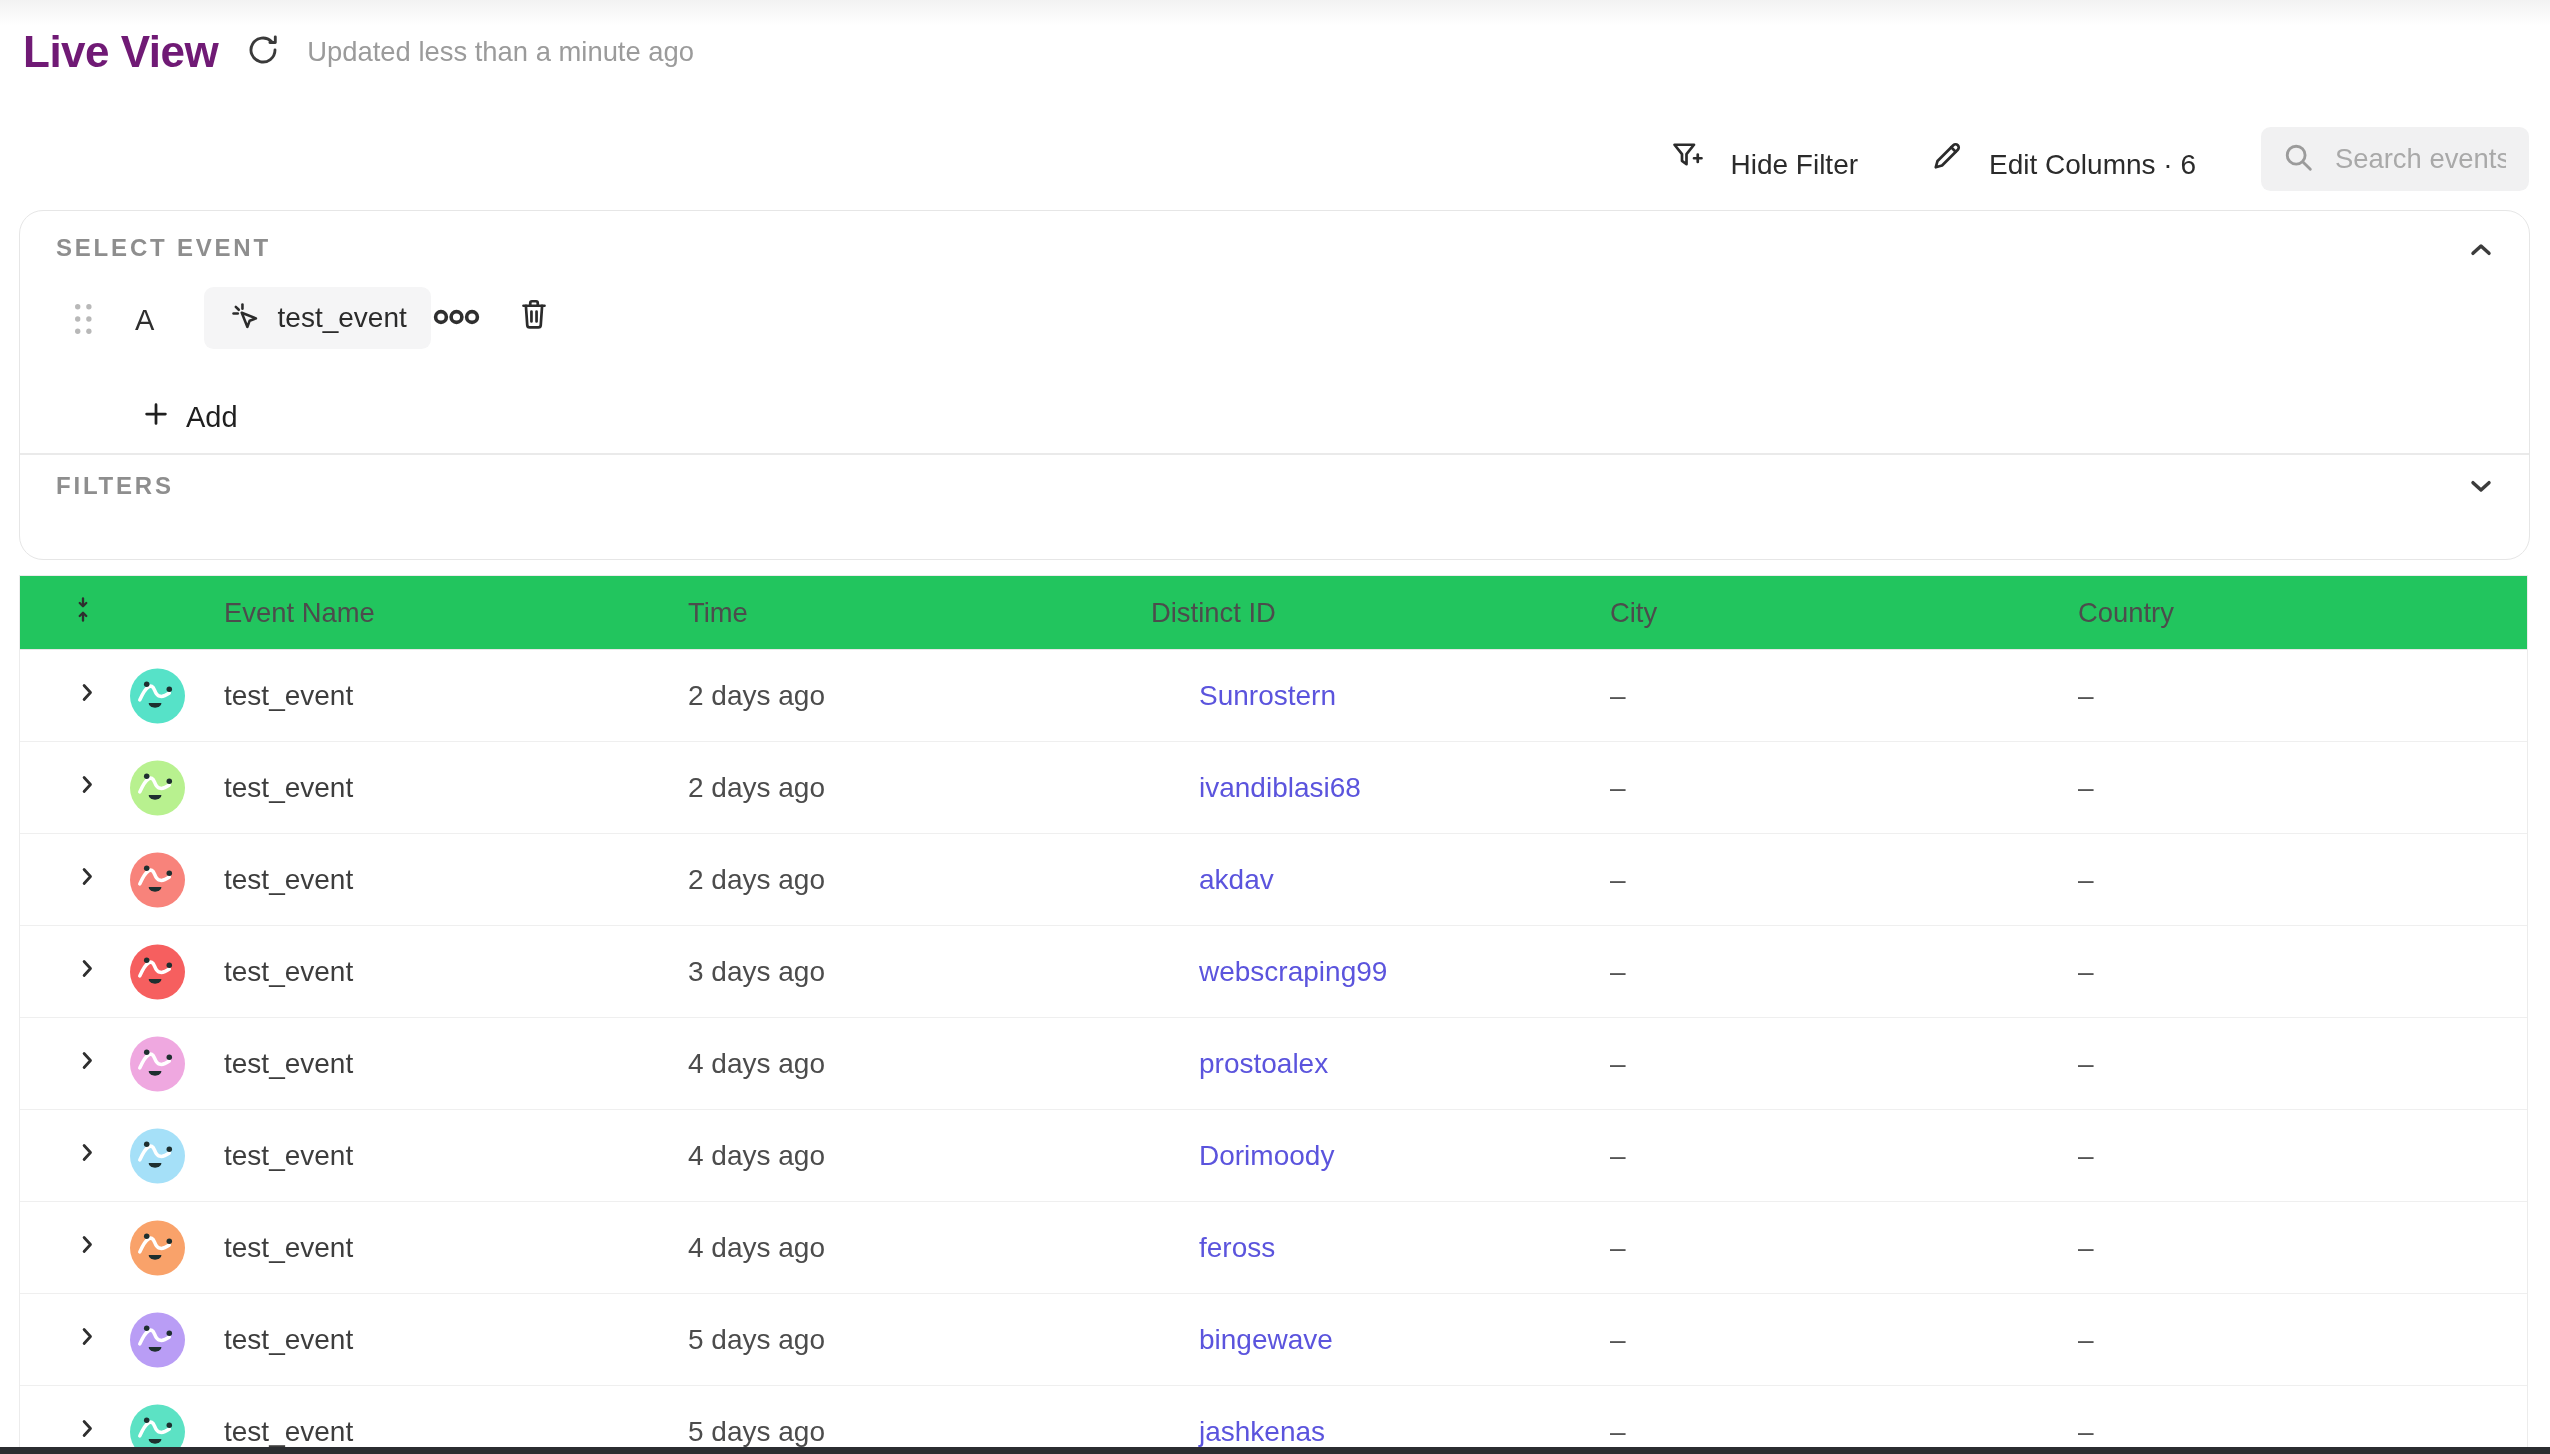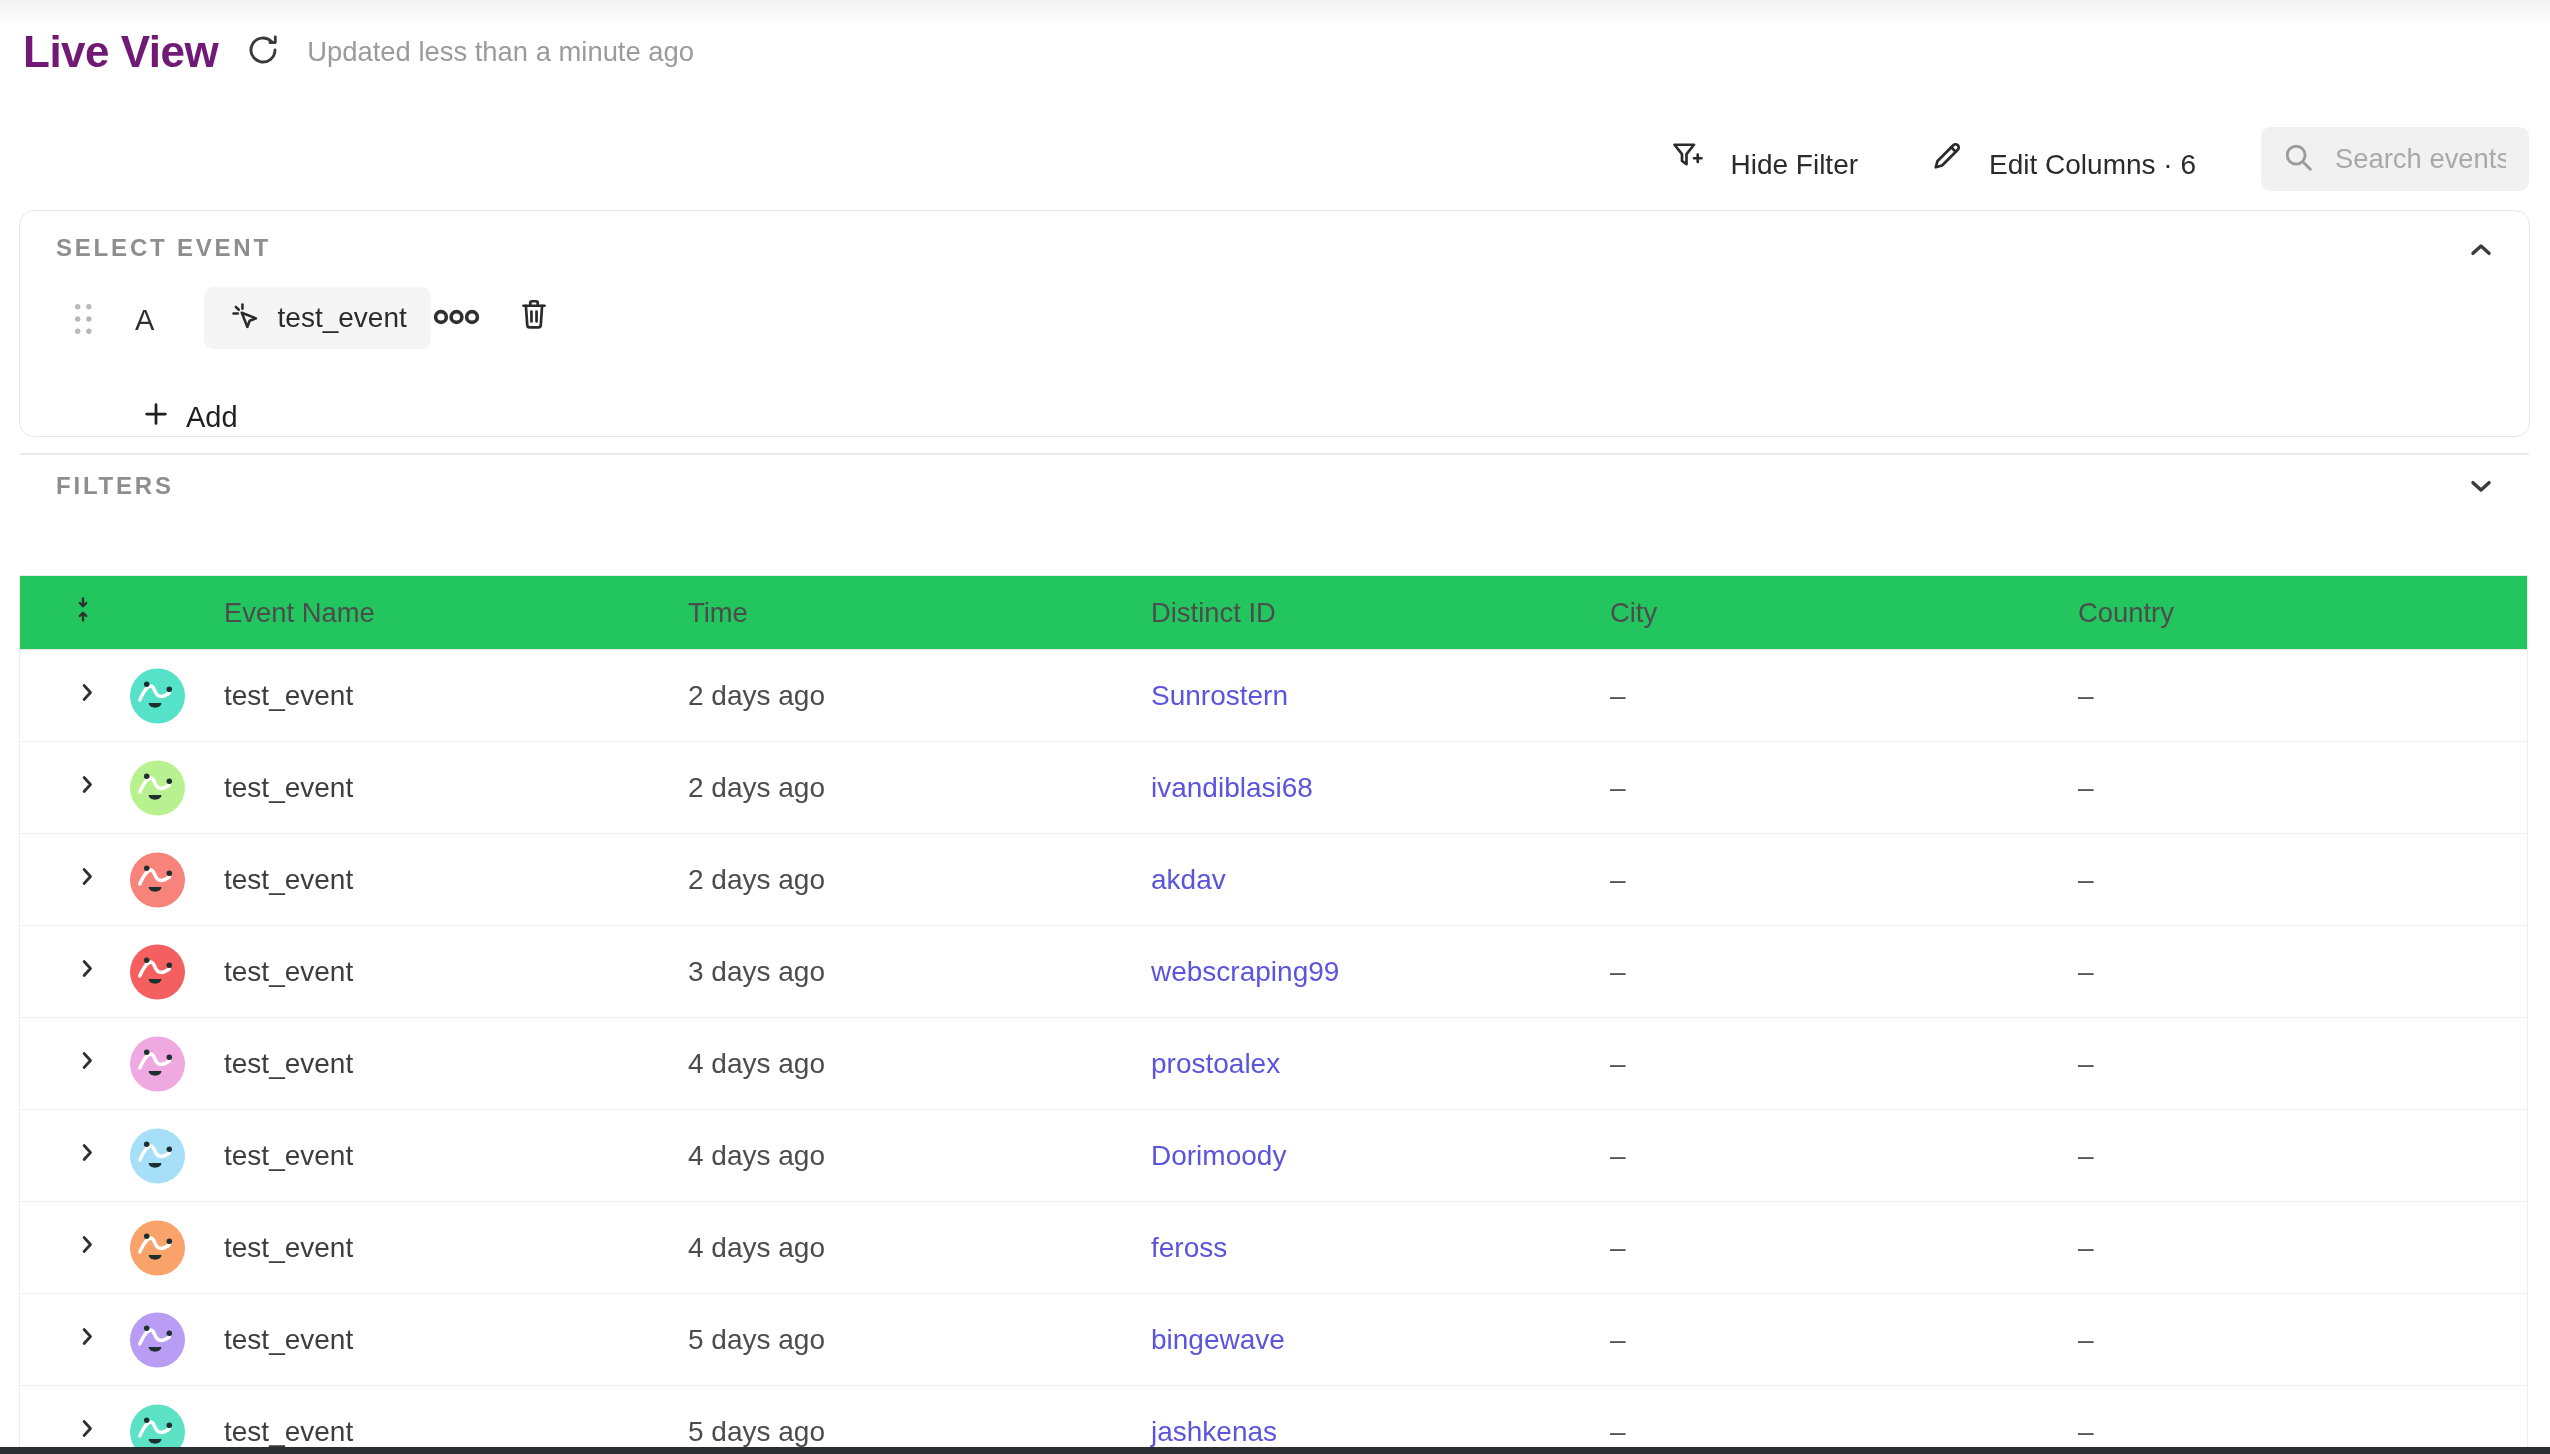--- a/index.html
+++ b/index.html
@@ -21,22 +21,22 @@
   
   .toolbar { position:absolute; top:125px; right:21px; height:68px; display:flex; align-items:center; gap:59px; }
   .tool-btn { display:flex; align-items:flex-end; gap:24px; font-size:28px; font-weight:500; color:#2b2b2b; cursor:pointer; background:none; border:none; font-family:inherit; }
   .search-box { display:flex; align-items:center; gap:17px; width:268px; height:64px;
     background:#f1f1f2; border-radius:9.5px; padding:0 21px; cursor:text; }
   .search-box input { border:none; outline:none; background:transparent; width:100%;
     font-size:27.4px; color:#444; font-family:inherit; }
   .search-box input::placeholder { color:#a9a9a9; }
 
   
-  .panel { position:absolute; left:19px; top:210px; width:2511px; height:227px;
-    border:1.9px solid #e6e6e6; border-radius:15px; background:#fff; }
+  .panel { position:absolute; left:19px; top:210px; width:2511px; height:350px;
+    border:1.9px solid #e6e6e6; border-radius:24px; background:#fff; }
   .section-label { font-size:24px; font-weight:700; letter-spacing:2.8px; color:#8e8e8e; }
   .select-event-label { position:absolute; left:36px; top:23px; }
   .panel-chevron-top { position:absolute; right:32px; top:23px; cursor:pointer; }
   .panel-chevron-bottom { position:absolute; right:32px; top:259px; cursor:pointer; }
   .drag-handle { position:absolute; left:51px; top:89px; cursor:grab; }
   .step-letter { position:absolute; left:115px; top:93px; font-size:29px; font-weight:500; color:#2f2f2f; }
   .event-chip { position:absolute; left:184px; top:76px; height:62px; display:flex; align-items:center;
     gap:15px; padding:0 24.6px; background:#f5f5f6; border-radius:9.5px; cursor:pointer; }
   .event-chip-label { font-size:28px; font-weight:500; color:#2b2b2b; }
   .more-btn { position:absolute; left:412px; top:96px; cursor:pointer; }
@@ -58,21 +58,21 @@
   .col-id { left:1131px; }
   .col-city { left:1590px; }
   .col-country { left:2058px; }
   .trow { position:relative; height:92px; border-bottom:1.9px solid #efefef; background:#fff; }
   .row-chevron { left:53px; cursor:pointer; }
   .avatar { position:absolute; left:110px; top:50%; transform:translateY(-50%);
     width:55px; height:55px; border-radius:50%; overflow:hidden; }
   .cell { font-size:28px; }
   .cell-event { color:#3d3d3d; }
   .cell-time { color:#4c4c4c; }
-  .cell-id { color:#5b54dd; cursor:pointer; }
+  .cell-id { color:#5b54dd; cursor:pointer;margin-left:48px; }
   .cell-dash { color:#555; }
 
   .bottom-bar { position:absolute; left:0; bottom:0; width:100%; height:7.6px; background:#2b2d31; }
 </style>
 </head>
 <body>
 
 <div class="top-fade"></div>
 
 <div class="page-header">

